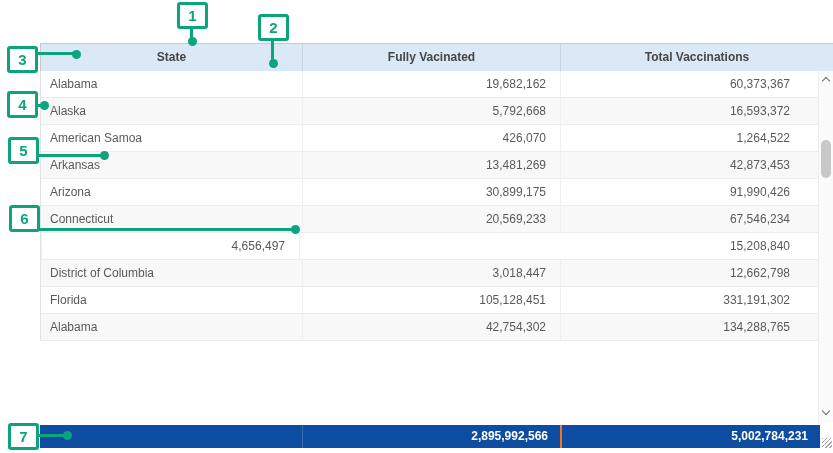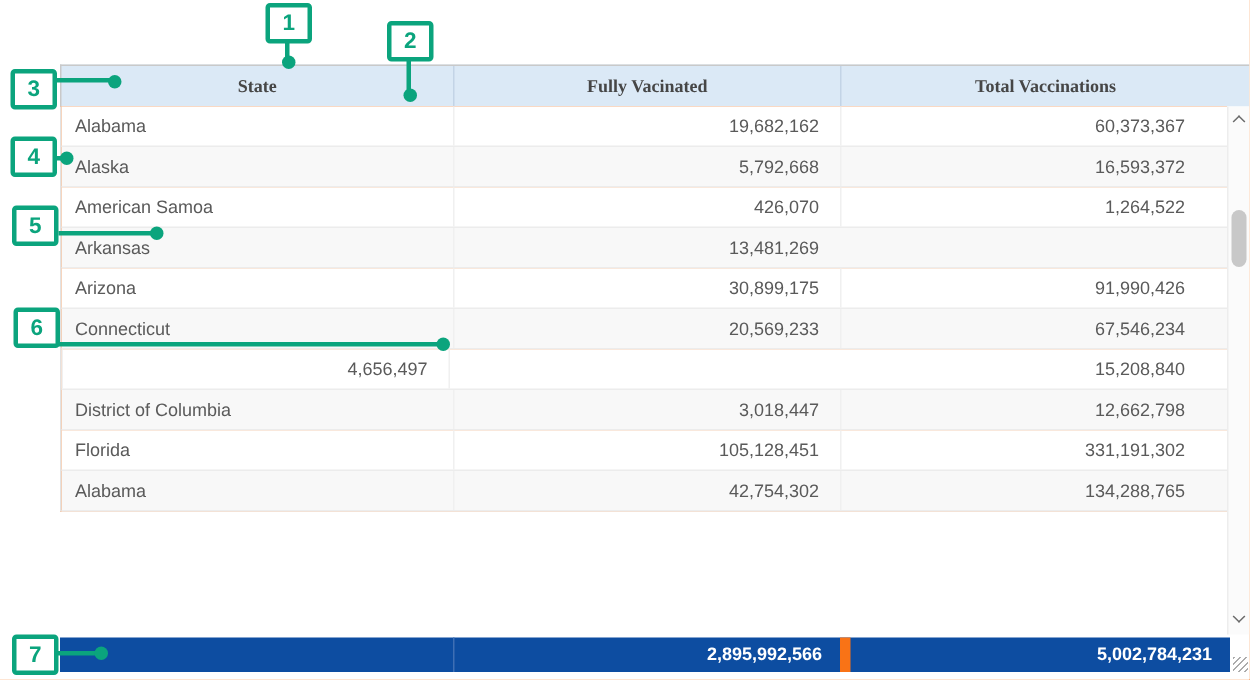--- a/index.html
+++ b/index.html
@@ -4,28 +4,28 @@
 <style>
   html,body{margin:0;padding:0;background:#fff;}
   .stage{position:relative;width:833px;height:453px;background:#ffffff;overflow:hidden;
          font-family:"Liberation Sans","DejaVu Sans",sans-serif;}
 
   
   .thead{position:absolute;left:40px;top:43px;width:793px;height:28px;display:flex;
          background:#dbe9f6;border-top:1px solid #c9c9c9;border-left:1px solid #c9c9c9;
          box-sizing:border-box;}
   .hcell{line-height:26px;text-align:center;font-size:12px;font-weight:700;color:#464646;
-         box-sizing:border-box;font-family:Liberation Serif, serif;}
+         box-sizing:border-box;}
   .h-state{width:261px;}
   .h-fully{width:258px;border-left:1px solid #c3d4e6;}
   .h-total{flex:1;border-left:1px solid #c3d4e6;}
 
   
   .tbody{position:absolute;left:40px;top:71px;width:778px;border-left:1px solid #e2e2e2;
-         box-sizing:border-box;background:#f97316;}
+         box-sizing:border-box;background:#e5e5e5;}
   .row{display:flex;height:27px;border-bottom:1px solid #ececec;box-sizing:border-box;
        font-size:12px;color:#5a5a5a;line-height:26px;background:#fff;}
   .row:nth-child(even){background:#f8f8f8;}
   .cell{box-sizing:border-box;overflow:hidden;white-space:nowrap;padding-left:44px;}
   .cell.s{width:261px;padding-left:9px;}
   .cell.f{width:258px;text-align:right;padding-right:14px;border-left:1px solid #f0f0f0;}
   .cell.t{flex:1;text-align:right;padding-right:28px;border-left:1px solid #f0f0f0;}
 
   
   .scrollbar{position:absolute;left:818px;top:71px;width:15px;height:352px;background:#fbfbfb;
@@ -39,21 +39,21 @@
   .sb-down .chev{top:2px;transform:rotate(225deg);}
   .sb-thumb{position:absolute;left:2px;top:69px;width:10px;height:38px;background:#c8c8c8;
             border-radius:6px;}
 
   
   .totals{position:absolute;left:40px;top:425px;width:780px;height:23px;background:#0d4da1;
           display:flex;color:#ffffff;font-weight:700;font-size:12px;line-height:23px;}
   .tcell{box-sizing:border-box;text-align:right;padding-right:12px;}
   .tc1{width:262px;}
   .tc2{width:258px;border-left:1px solid #3e6fb4;}
-  .tc3{flex:1;border-left:7px solid #f97316;}
+  .tc3{flex:1;border-left:2px solid #f97316;}
 
   
   .grip{position:absolute;left:822px;top:438px;width:10px;height:10px;
         background:repeating-linear-gradient(135deg,#ababab 0 1px,transparent 1px 3px);}
 
   
   .co-box{position:absolute;width:25px;height:21px;background:#fff;border:3px solid #0ba47d;
           border-radius:3px;color:#0ba47d;font-weight:700;font-size:15px;display:flex;
           align-items:center;justify-content:center;z-index:12;}
   .co-line{position:absolute;background:#0ba47d;z-index:11;}
@@ -90,20 +90,21 @@
         <div class="cell t">16,593,372</div>
       </div>
       <div class="row">
         <div class="cell s">American Samoa</div>
         <div class="cell f">426,070</div>
         <div class="cell t">1,264,522</div>
       </div>
       <div class="row">
         <div class="cell s">Arkansas</div>
         <div class="cell f">13,481,269</div>
+        <div class="cell t">42,873,453</div>
       </div>
       <div class="row">
         <div class="cell s">Arizona</div>
         <div class="cell f">30,899,175</div>
         <div class="cell t">91,990,426</div>
       </div>
       <div class="row">
         <div class="cell s">Connecticut</div>
         <div class="cell f">20,569,233</div>
         <div class="cell t">67,546,234</div>

